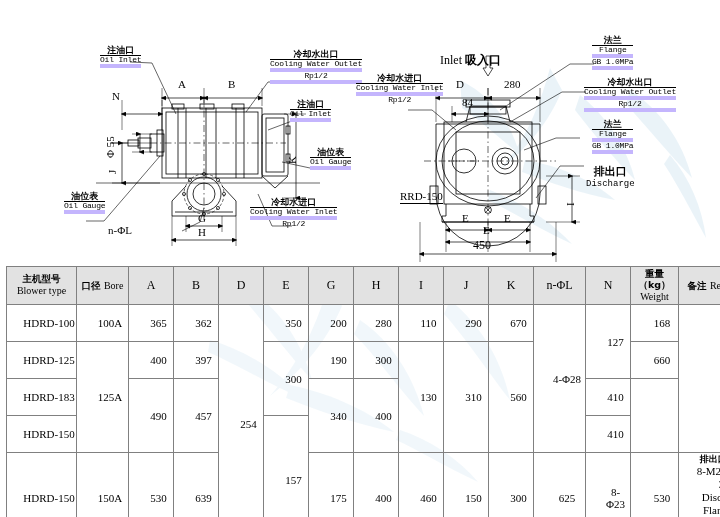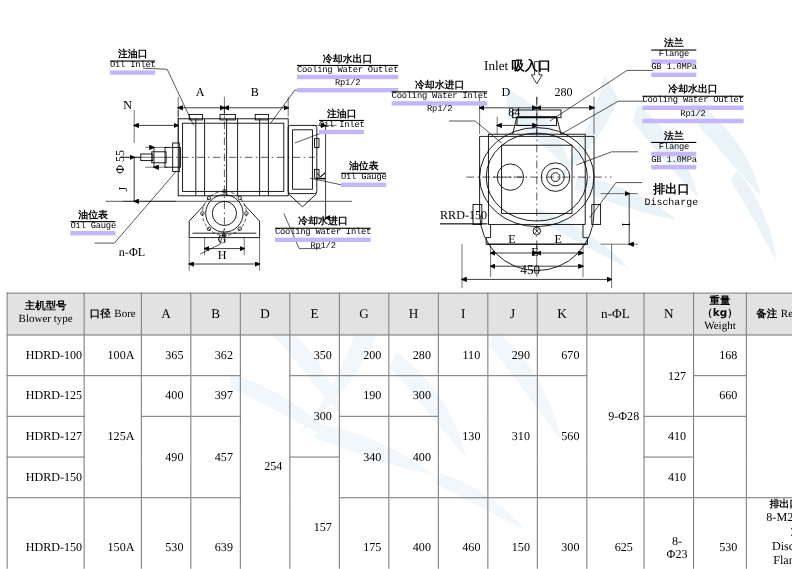--- a/index.html
+++ b/index.html
@@ -548,42 +548,42 @@
           <td>100A</td>
           <td>365</td>
           <td>362</td>
           <td rowspan="5">254</td>
           <td>350</td>
           <td>200</td>
           <td>280</td>
           <td>110</td>
           <td>290</td>
           <td>670</td>
-          <td rowspan="4">9-Φ28</td>
+          <td rowspan="4">4-Φ28</td>
           <td rowspan="2">127</td>
           <td>168</td>
           <td rowspan="4"></td>
         </tr>
 
         <tr>
           <td>HDRD-125</td>
           <td rowspan="3">125A</td>
           <td>400</td>
           <td>397</td>
           <td rowspan="2">300</td>
           <td>190</td>
           <td>300</td>
           <td rowspan="3">130</td>
           <td rowspan="3">310</td>
           <td rowspan="3">560</td>
           <td>660</td>
         </tr>
 
         <tr>
-          <td>HDRD-127</td>
+          <td>HDRD-183</td>
           <td rowspan="2">490</td>
           <td rowspan="2">457</td>
           <td rowspan="2">340</td>
           <td rowspan="2">400</td>
           <td>410</td>
         </tr>
 
         <tr>
           <td>HDRD-150</td>
           <td rowspan="2">157</td>

